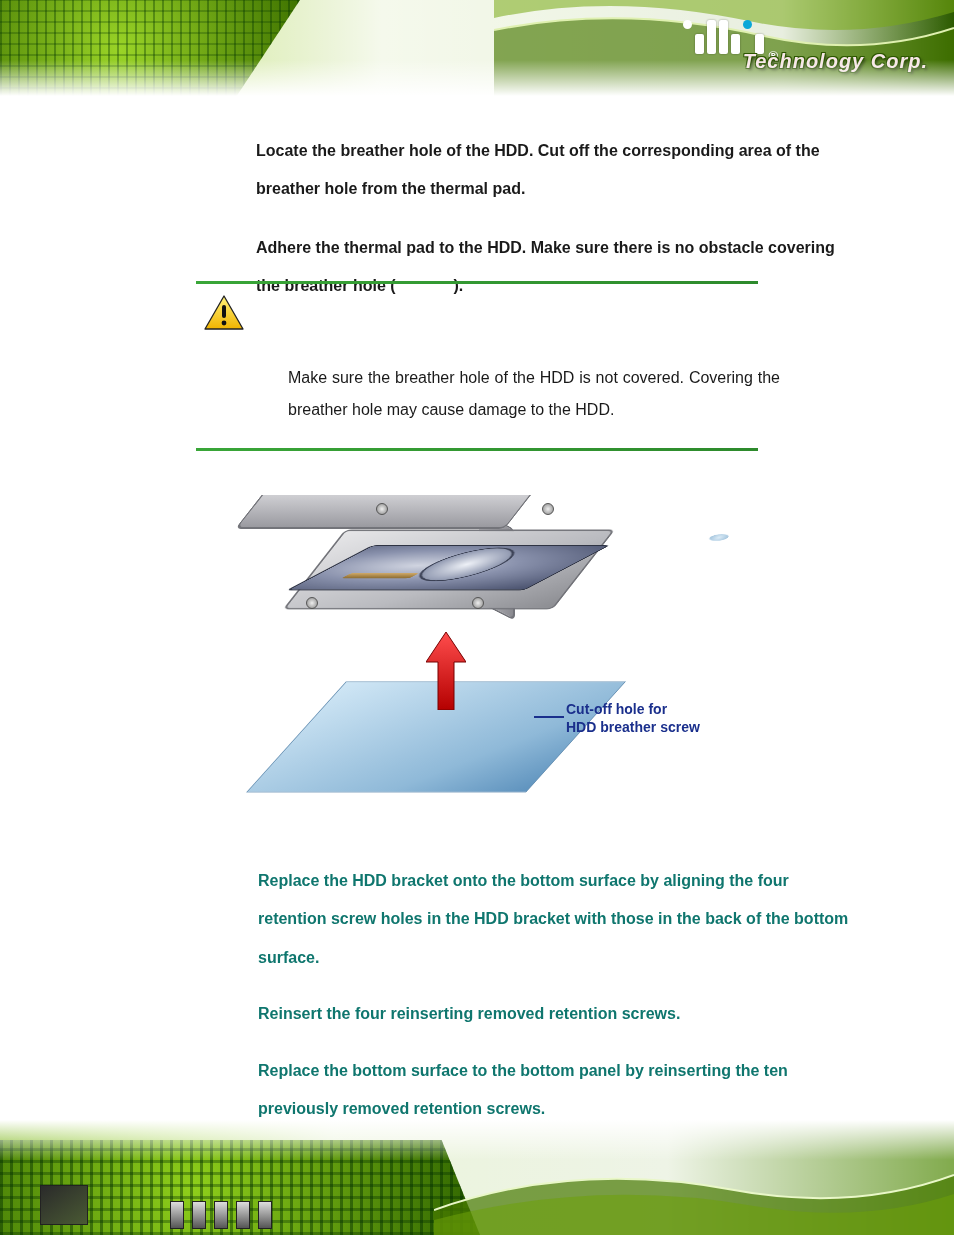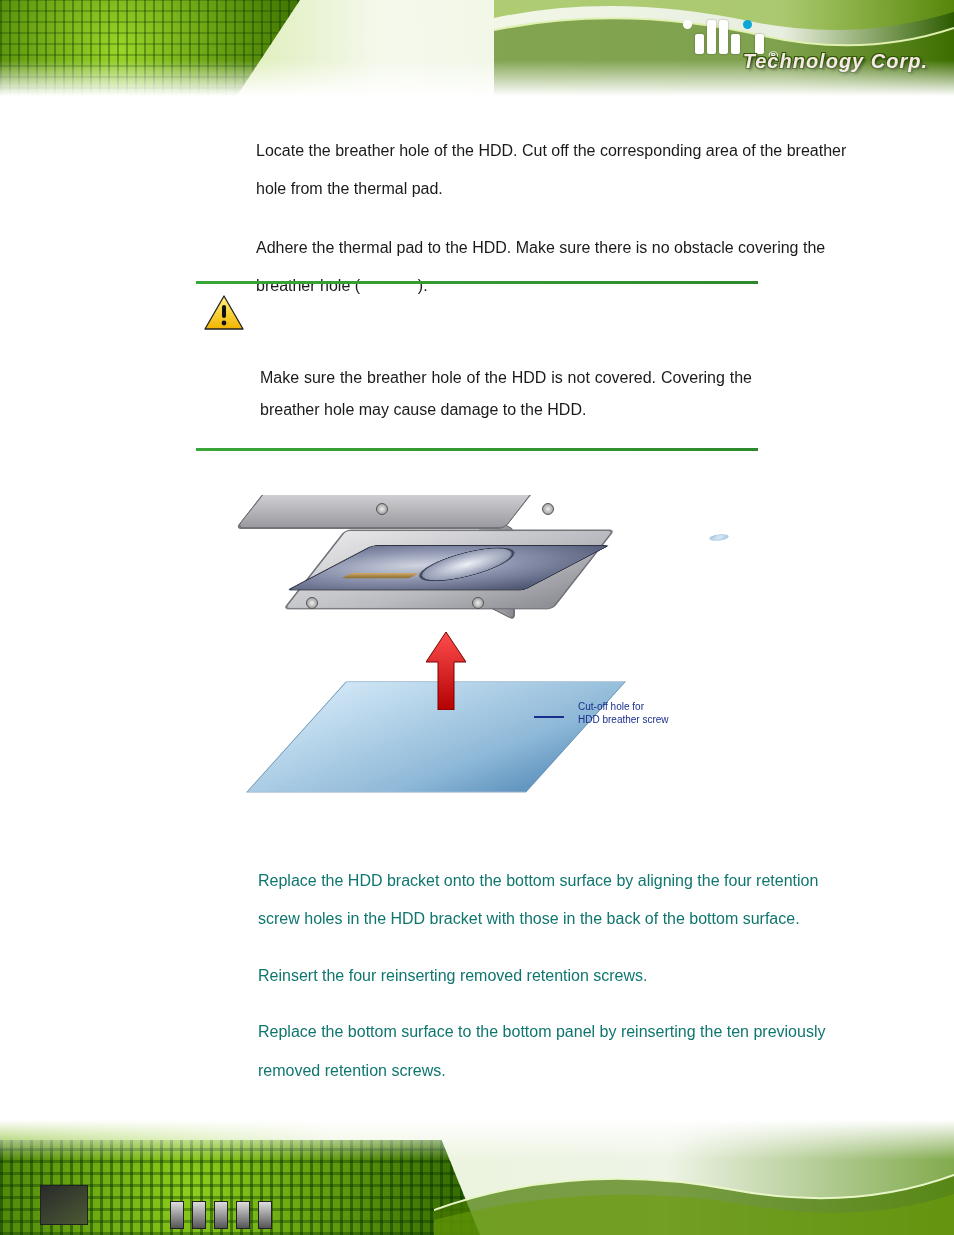--- a/index.html
+++ b/index.html
@@ -27,37 +27,37 @@
   .iei-bar { width:9px; background:#fff; border-radius:2px; box-shadow:0 0 2px rgba(0,0,0,.4); }
   .iei-bar.s{height:20px} .iei-bar.m{height:34px}
   .iei-dot { width:9px; height:9px; border-radius:50%; background:#fff; align-self:flex-start; margin-bottom:3px; }
   .iei-dot.blue{background:#0aa7d8}
   .iei-reg { position:absolute; top:48px; right:176px; color:#fff; font-size:13px; font-weight:bold; text-shadow:0 1px 2px rgba(0,0,0,.5); }
   .tech-corp { position:absolute; top:50px; right:26px; font-family:Arial,sans-serif; font-size:20px; font-weight:900; letter-spacing:1px;
     color:#f7e6e6; text-shadow: -1px -1px 0 #2c5600, 1px -1px 0 #2c5600, -1px 1px 0 #2c5600, 1px 1px 0 #2c5600, 2px 2px 3px rgba(0,0,0,.6); font-style:italic; }
 
   
   .content { position:absolute; left:256px; top:132px; width:604px; color:#1a1a1a; font-size:16px; }
-  .para { line-height:2.4; margin-bottom:20px; }
+  .para { line-height:2.4; margin-bottom:20px;font-weight:bold; }
 
   .warn-wrap { position:absolute; left:196px; top:281px; width:564px; }
   .warn-line { height:3px; background:linear-gradient(90deg,#39a638,#2d8a2c); width:562px; margin-bottom:12px; }
   .warn-line.bot{margin-top:22px; margin-bottom:0;}
   .warn-icon { position:absolute; left:8px; top:14px; width:40px; height:36px; }
   .warn-icon svg{width:100%;height:100%}
-  .warn-text { margin:78px 0 0 64px; width:492px; font-size:16px; line-height:2; color:#1a1a1a; text-align:justify; }
+  .warn-text { margin:78px 0 0 92px; width:492px; font-size:16px; line-height:2; color:#1a1a1a; text-align:justify; }
 
   
   .figure { position:absolute; left:266px; top:482px; width:440px; height:330px; }
   
   .pad { position:absolute; left:30px; top:165px; width:280px; height:180px;
     transform:skewX(-42deg) rotateX(52deg); background:linear-gradient(135deg,#cfe6f5,#8fb9d8 70%,#5f93be); border:1px solid #6a93b5; }
   .pad-dot{ position:absolute; right:-22px; top:50px; width:18px; height:11px; background:radial-gradient(circle,#dcecf7,#9abed9); border-radius:50%; transform:skewX(-42deg) rotateX(52deg); }
   .pad-line{ position:absolute; left:268px; top:234px; width:30px; height:2px; background:#1a2f8c; }
-  .pad-label{ position:absolute; left:312px; top:219px; font-size:10px; font-weight:normal; color:#1a2f8c; line-height:1.25; }
+  .pad-label{ position:absolute; left:300px; top:219px; font-size:14px; font-weight:bold; color:#1a2f8c; line-height:1.25; }
   
   .bracket { position:absolute; left:48px; top:5px; width:290px; height:175px; }
   .brk-body{ position:absolute; left:0; top:25px; width:270px; height:115px; transform:skewX(-38deg) rotateX(46deg);
     background:linear-gradient(150deg,#e6e6e8,#babbc0 60%,#8c8d92); border:2px solid #73747a; border-radius:6px; }
   .brk-wall{ position:absolute; left:-66px; top:8px; width:270px; height:34px; transform:skewX(-38deg);
     background:linear-gradient(#cfcfd3,#9a9aa0); border-left:2px solid #73747a; border-right:2px solid #73747a; border-bottom:2px solid #73747a; border-radius:0 0 6px 6px; }
   .brk-wall.side{ left:165px; top:33px; width:36px; height:92px; transform:skewY(27deg); border-radius:0 6px 6px 0;
     background:linear-gradient(90deg,#c0c0c5,#8a8a90); border:2px solid #73747a; border-left:none;}
   .hdd{ position:absolute; left:12px; top:6px; width:238px; height:94px; transform:skewX(-38deg) rotateX(46deg);
     background:radial-gradient(ellipse at 35% 45%, #d0d4e0 0, #8a92ad 45%, #4a526e 100%); border:2px solid #2f3444; border-radius:5px; }

